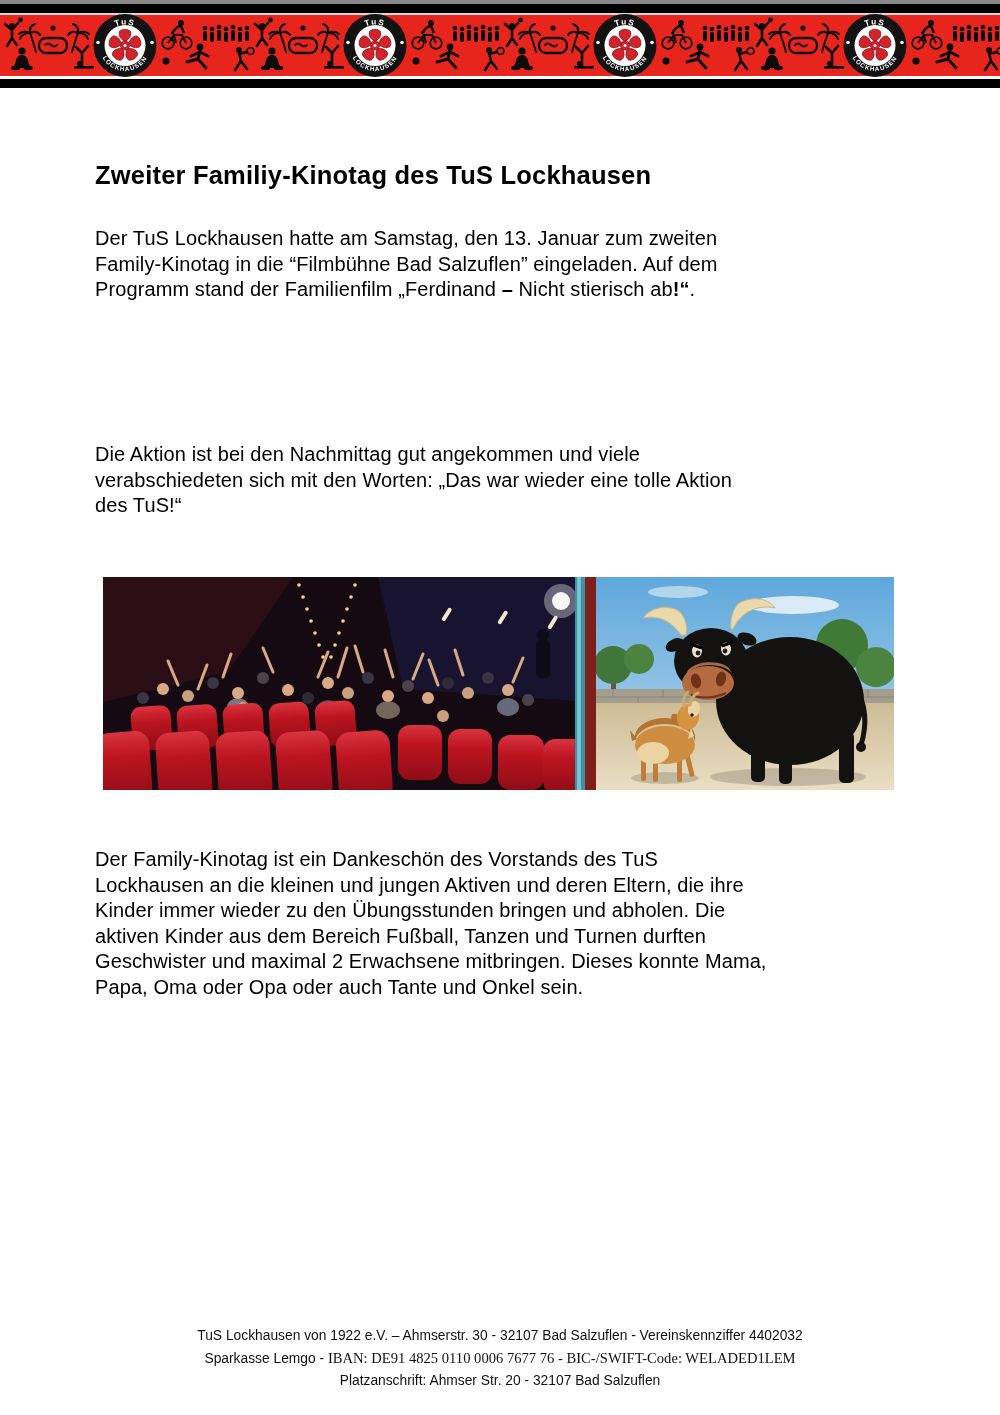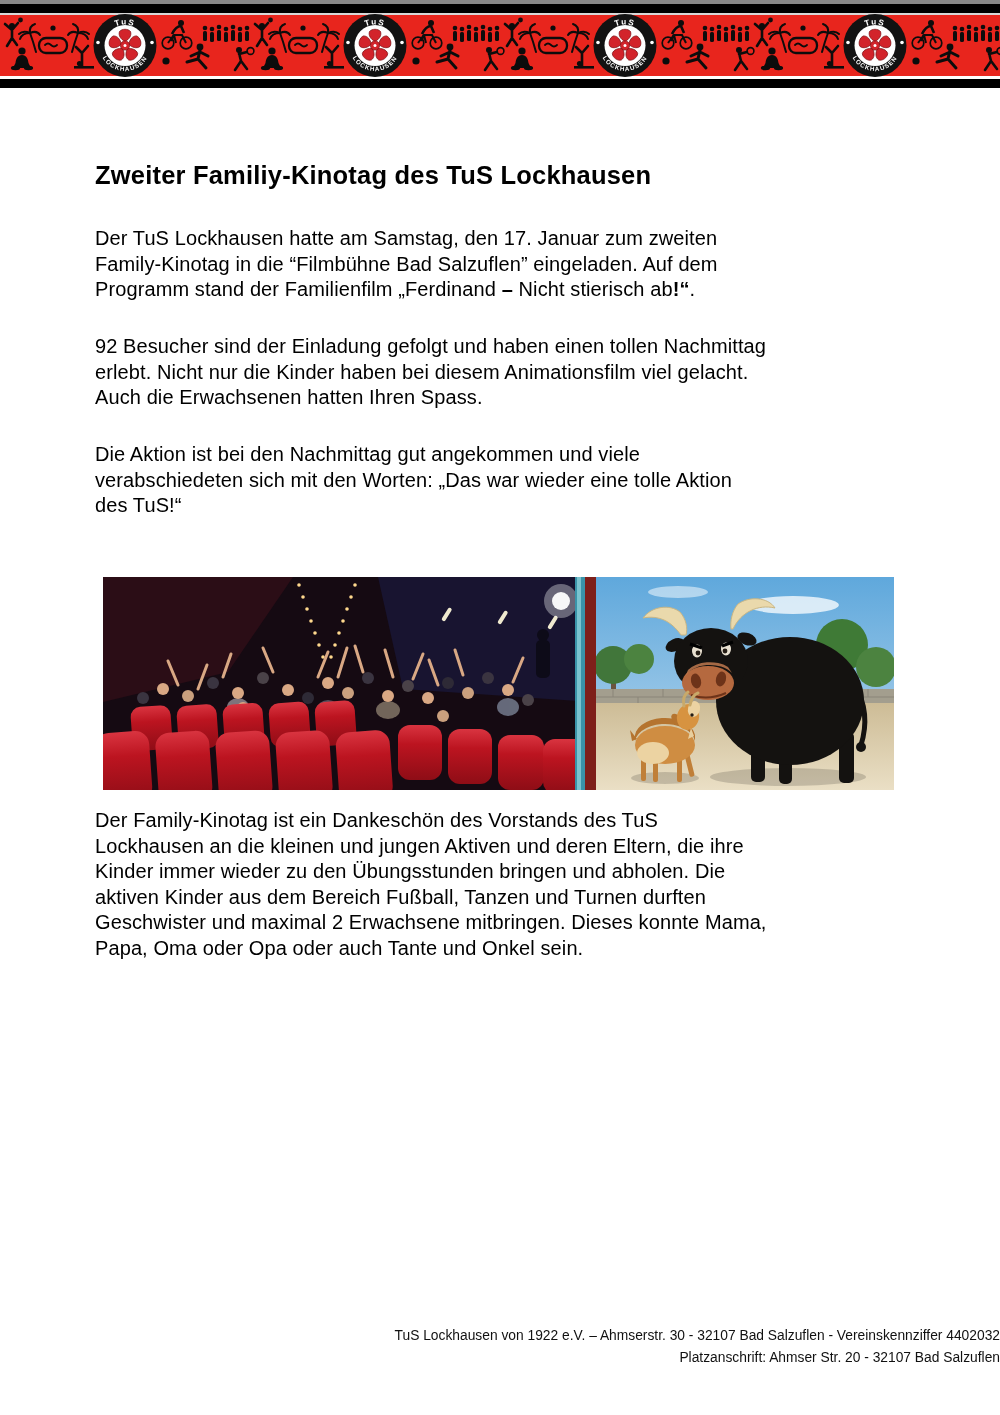--- a/index.html
+++ b/index.html
@@ -13,25 +13,25 @@
   .logo-bot{font-family:"Liberation Sans",sans-serif;font-size:6.2px;font-weight:bold;fill:#fff;letter-spacing:1.05px;}
   .headline{
     position:absolute;left:95px;top:157px;margin:0;
     font-size:25.5px;font-weight:bold;letter-spacing:0.2px;white-space:nowrap;
   }
   .para{
     position:absolute;left:95px;margin:0;width:860px;
     font-size:20px;line-height:25.6px;white-space:pre-line;letter-spacing:0.1px;
   }
   .para b{font-weight:bold;}
-  #p1{top:222px;} #p2{top:330px;} #p3{top:438px;} #p4{top:804px;}
+  #p1{top:222px;} #p2{top:330px;} #p3{top:438px;} #p4{top:843px;}
   .photos{position:absolute;left:103px;top:573px;width:791px;height:213px;display:flex;}
   .photo{display:block;height:213px;}
   .pagefooter{
-    position:absolute;left:0;top:1321px;width:1000px;text-align:right;
+    position:absolute;left:0;top:1321px;width:1000px;text-align:center;
     font-size:13.8px;line-height:22px;color:#111;
   }
   .serif{font-family:"Liberation Serif","DejaVu Serif",serif;font-size:14.6px;}
 </style>
 </head>
 <body>
 
 <div class="page">
 
   <svg class="banner" viewBox="0 0 1000 84" aria-hidden="true">
@@ -171,27 +171,24 @@
     <g transform="translate(500,0)">
         <use href="#banner-unit"></use>
       </g>
     <g transform="translate(750,0)">
         <use href="#banner-unit"></use>
       </g>
   </svg>
 
   <h1 class="headline">Zweiter Familiy-Kinotag des TuS Lockhausen</h1>
 
-  <p class="para" id="p1"><span>Der TuS Lockhausen hatte am Samstag, den 17. Januar zum zweiten
+  <p class="para" id="p1"><span>Der TuS Lockhausen hatte am Samstag, den 13. Januar zum zweiten
 Family-Kinotag in die “Filmbühne Bad Salzuflen” eingeladen. Auf dem
 Programm stand der Familienfilm „Ferdinand </span><b>–</b><span> Nicht stierisch ab</span><b>!“</b><span>.</span></p>
 
-  <p class="para" id="p2">92 Besucher sind der Einladung gefolgt und haben einen tollen Nachmittag
-erlebt. Nicht nur die Kinder haben bei diesem Animationsfilm viel gelacht.
-Auch die Erwachsenen hatten Ihren Spass.</p>
 
   <p class="para" id="p3">Die Aktion ist bei den Nachmittag gut angekommen und viele
 verabschiedeten sich mit den Worten: „Das war wieder eine tolle Aktion
 des TuS!“</p>
 
   <div class="photos">
 
     <svg class="photo" width="490" height="213" viewBox="0 0 490 213" aria-hidden="true">
       <defs>
         <linearGradient id="seatg" x1="0" y1="0" x2="0" y2="1">
@@ -396,16 +393,17 @@
 
   <p class="para" id="p4">Der Family-Kinotag ist ein Dankeschön des Vorstands des TuS
 Lockhausen an die kleinen und jungen Aktiven und deren Eltern, die ihre
 Kinder immer wieder zu den Übungsstunden bringen und abholen. Die
 aktiven Kinder aus dem Bereich Fußball, Tanzen und Turnen durften
 Geschwister und maximal 2 Erwachsene mitbringen. Dieses konnte Mama,
 Papa, Oma oder Opa oder auch Tante und Onkel sein.</p>
 
   <div class="pagefooter">
     <div>TuS Lockhausen von 1922 e.V. – Ahmserstr. 30 - 32107 Bad Salzuflen - Vereinskennziffer 4402032</div>
+    <div><span>Sparkasse Lemgo - </span><span class="serif">IBAN: DE91 4825 0110 0006 7677 76 - BIC-/SWIFT-Code: WELADED1LEM</span></div>
     <div>Platzanschrift: Ahmser Str. 20 - 32107 Bad Salzuflen</div>
   </div>
 
 </div>
 
 </body></html>

